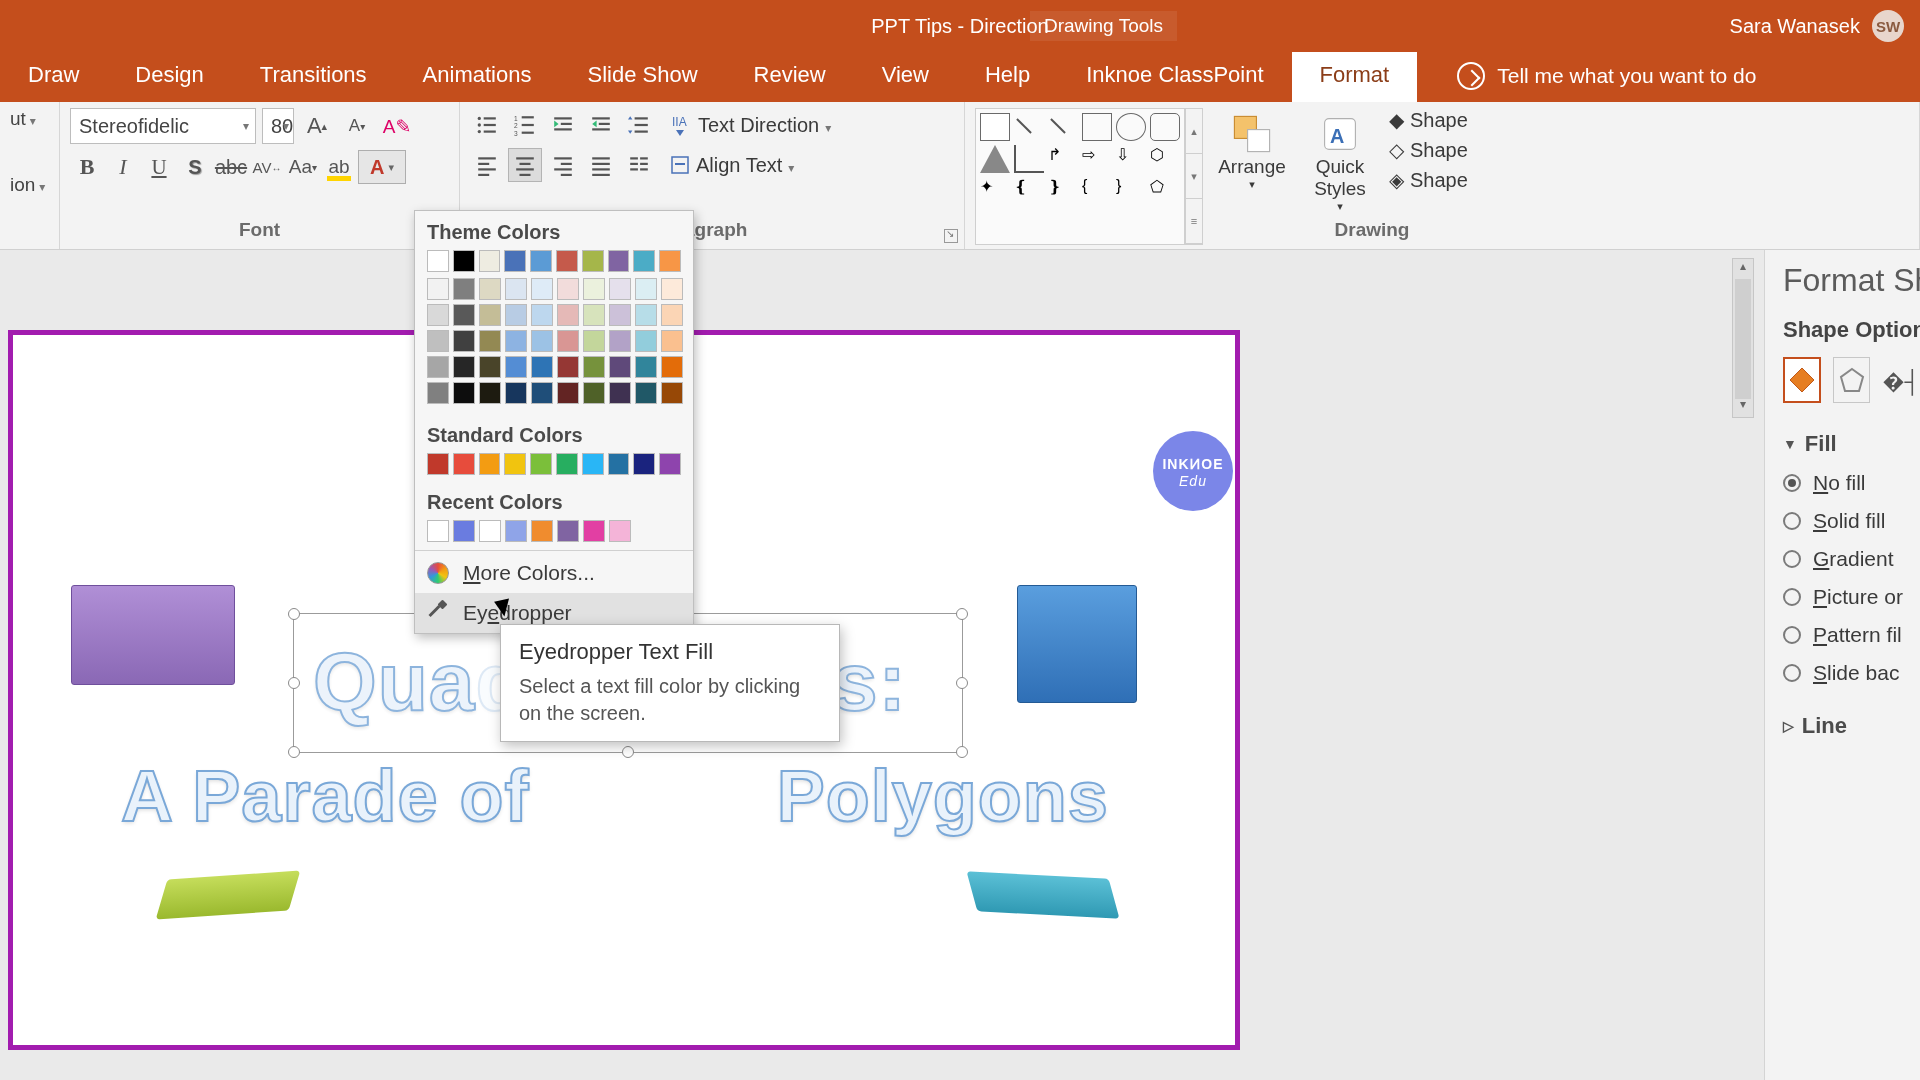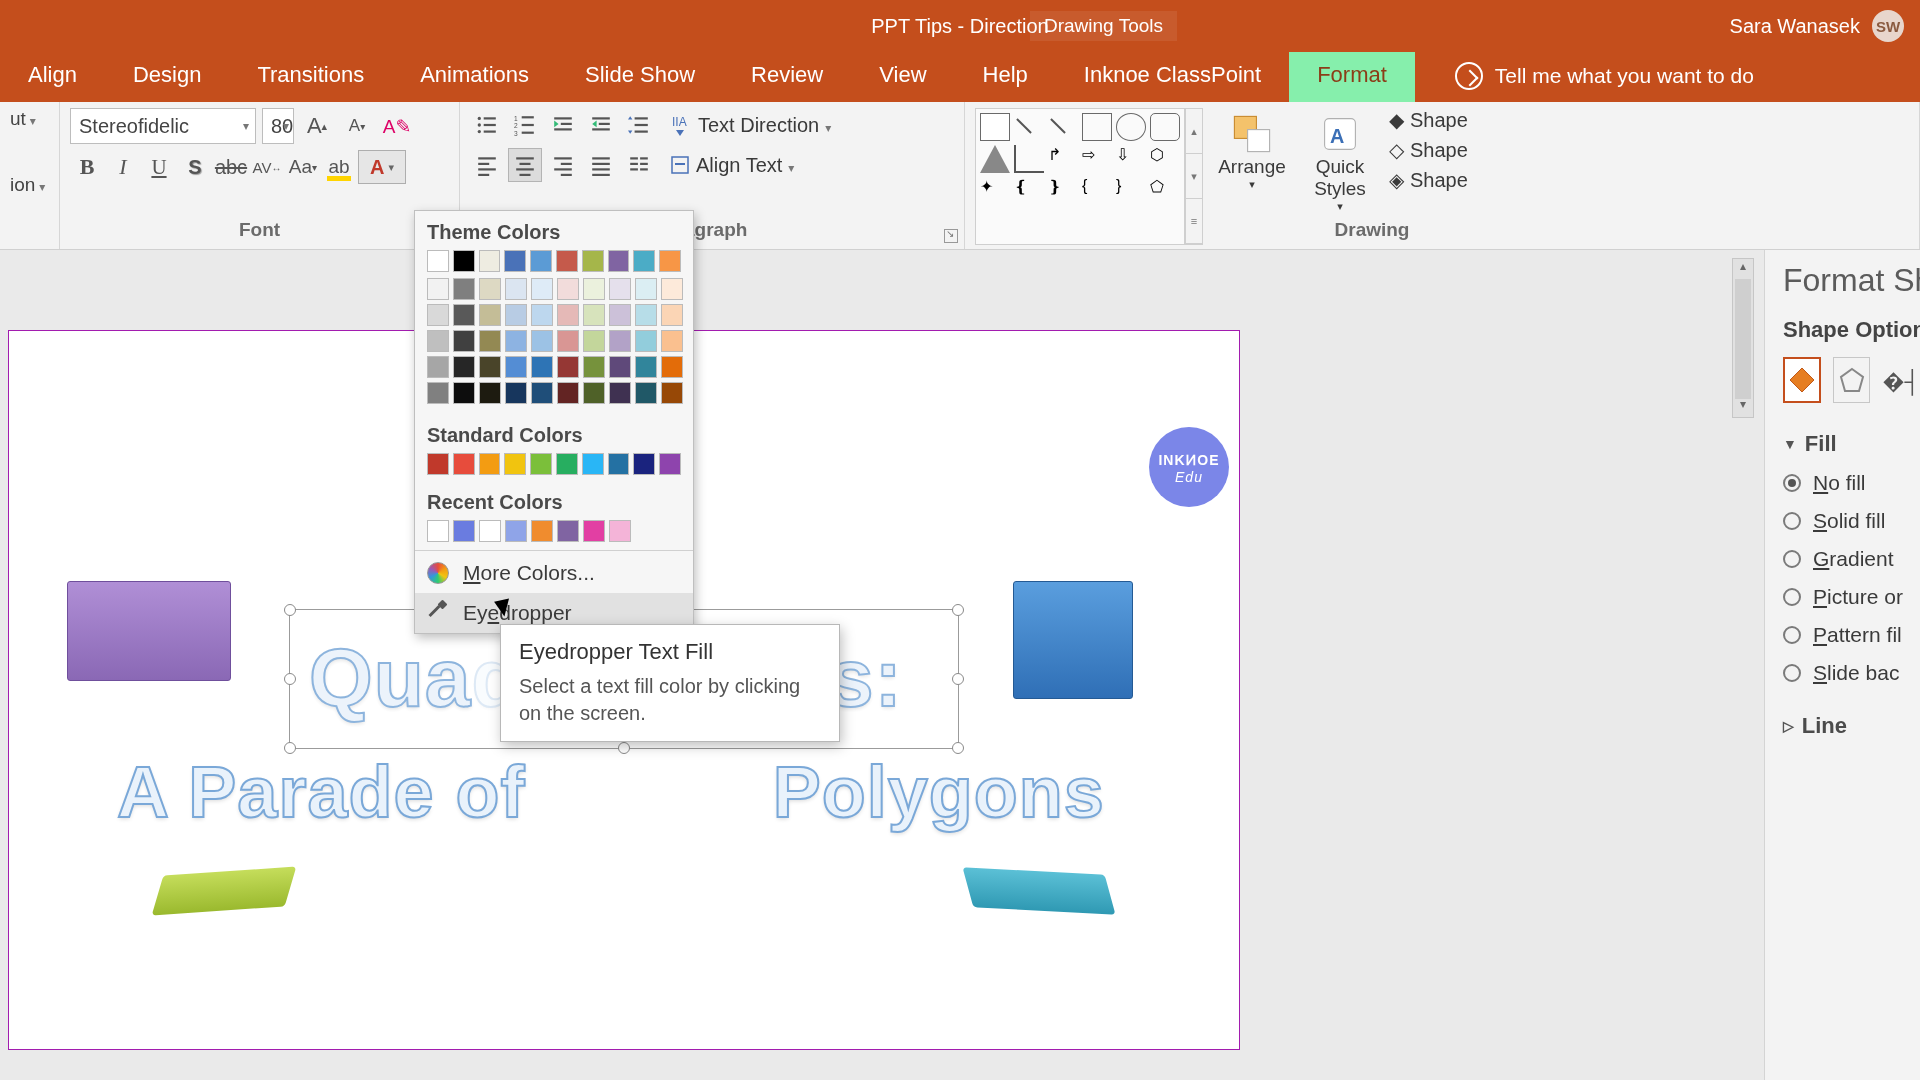--- a/index.html
+++ b/index.html
@@ -6,21 +6,21 @@
 body { background: #f3f3f3; overflow: hidden; width: 1920px; height: 1080px; position: relative; }
 
 .titlebar { background: #c44e1c; height: 52px; display: flex; align-items: center; color: #fff; font-size: 20px; position: relative; }
 .titlebar .title { position: absolute; left: 50%; transform: translateX(-50%); }
 .titlebar .user { position: absolute; right: 16px; display: flex; align-items: center; gap: 12px; }
 .titlebar .avatar { width: 32px; height: 32px; border-radius: 50%; background: #e8d6cc; color: #8a5a3f; display: flex; align-items: center; justify-content: center; font-size: 15px; font-weight: 600; }
 .titlebar .context-tab { position: absolute; left: 1030px; font-size: 19px; background: rgba(255,255,255,.08); padding: 4px 14px; }
 
 .tabrow { background: #c44e1c; height: 50px; display: flex; align-items: flex-end; }
 .tabrow .tab { color: #fff; font-size: 22px; padding: 10px 28px 14px; cursor: pointer; }
-.tabrow .tab.active { background: #86efac; color: #8b3d18; }
+.tabrow .tab.active { background: #ffffff; color: #8b3d18; }
 .tabrow .tell { margin-left: 40px; display: flex; align-items: center; gap: 12px; color: #fff; padding-bottom: 12px; font-size: 21px; }
 .tabrow .bulb { width: 28px; height: 28px; border: 2px solid #fff; border-radius: 50%; position: relative; }
 .tabrow .bulb::after { content: ""; position: absolute; width: 10px; height: 10px; border: 2px solid #fff; border-left: none; border-bottom: none; transform: rotate(45deg); left: 7px; top: 8px; }
 
 .ribbon { background: #f3f3f3; height: 148px; border-bottom: 1px solid #d0d0d0; display: flex; position: relative; }
 
 .group { border-right: 1px solid #d6d6d6; padding: 6px 10px 4px; display: flex; flex-direction: column; }
 .group-label { text-align: center; font-size: 19px; color: #6b6b6b; margin-top: auto; padding-bottom: 4px; font-weight: bold; }
 
 .clip { width: 60px; }
@@ -63,21 +63,21 @@
 
 .bigbtn { display: flex; flex-direction: column; align-items: center; width: 78px; font-size: 19px; color: #3a3a3a; padding-top: 4px; }
 .bigbtn .biicon { width: 44px; height: 44px; }
 .shape-cmds { display: flex; flex-direction: column; gap: 6px; font-size: 20px; color: #3a3a3a; }
 
 .launcher { position: absolute; right: 6px; bottom: 6px; width: 14px; height: 14px; border: 1px solid #999; }
 .launcher::after { content: "↘"; font-size: 10px; position: absolute; top: -2px; left: 1px; color: #777; }
 
 
 .workspace { position: absolute; left: 0; top: 250px; right: 0; bottom: 0; background: #eaeaea; }
-.slide { position: absolute; left: 8px; top: 80px; width: 1232px; height: 720px; background: #fff; border: 1px solid #a21caf; }
+.slide { position: absolute; left: 8px; top: 80px; width: 1232px; height: 720px; background: #fff; border: 5px solid #a21caf; }
 .scroll-v { position: absolute; right: 166px; top: 8px; width: 22px; background: #e1e1e1; border: 1px solid #c6c6c6; height: 160px; }
 .scroll-v .up, .scroll-v .dn { height: 20px; text-align: center; font-size: 12px; color: #666; }
 .scroll-v .thumb { position: absolute; top: 20px; left: 2px; right: 2px; height: 120px; background: #cfcfcf; }
 
 .purple-shape { position: absolute; left: 58px; top: 250px; width: 164px; height: 100px; background: linear-gradient(#b08fd6,#8a68b5); border: 1px solid #6f4f9c; border-radius: 3px; }
 .blue-shape { position: absolute; left: 1004px; top: 250px; width: 120px; height: 118px; background: linear-gradient(#5a9ede,#2f6fb6); border: 1px solid #245a94; border-radius: 3px; }
 .green-shape { position: absolute; left: 150px; top: 540px; width: 130px; height: 40px; background: linear-gradient(#c5dd5b,#9ab92e); transform: skewX(-20deg) rotate(-4deg); border-radius: 4px; }
 .teal-shape { position: absolute; left: 960px; top: 540px; width: 140px; height: 40px; background: linear-gradient(#5bc0d6,#2f99b3); transform: skewX(18deg) rotate(3deg); border-radius: 4px; }
 
 .selbox { position: absolute; border: 1px solid #9b9b9b; }
@@ -132,21 +132,21 @@
 <div class="titlebar">
   <span class="title">PPT Tips  -  Direction</span>
   <span class="context-tab">Drawing Tools</span>
   <div class="user">
     <span>Sara Wanasek</span>
     <span class="avatar">SW</span>
   </div>
 </div>
 
 <div class="tabrow">
-  <div class="tab">Align</div>
+  <div class="tab">Draw</div>
   <div class="tab">Design</div>
   <div class="tab">Transitions</div>
   <div class="tab">Animations</div>
   <div class="tab">Slide Show</div>
   <div class="tab">Review</div>
   <div class="tab">View</div>
   <div class="tab">Help</div>
   <div class="tab">Inknoe ClassPoint</div>
   <div class="tab active">Format</div>
   <div class="tell">

